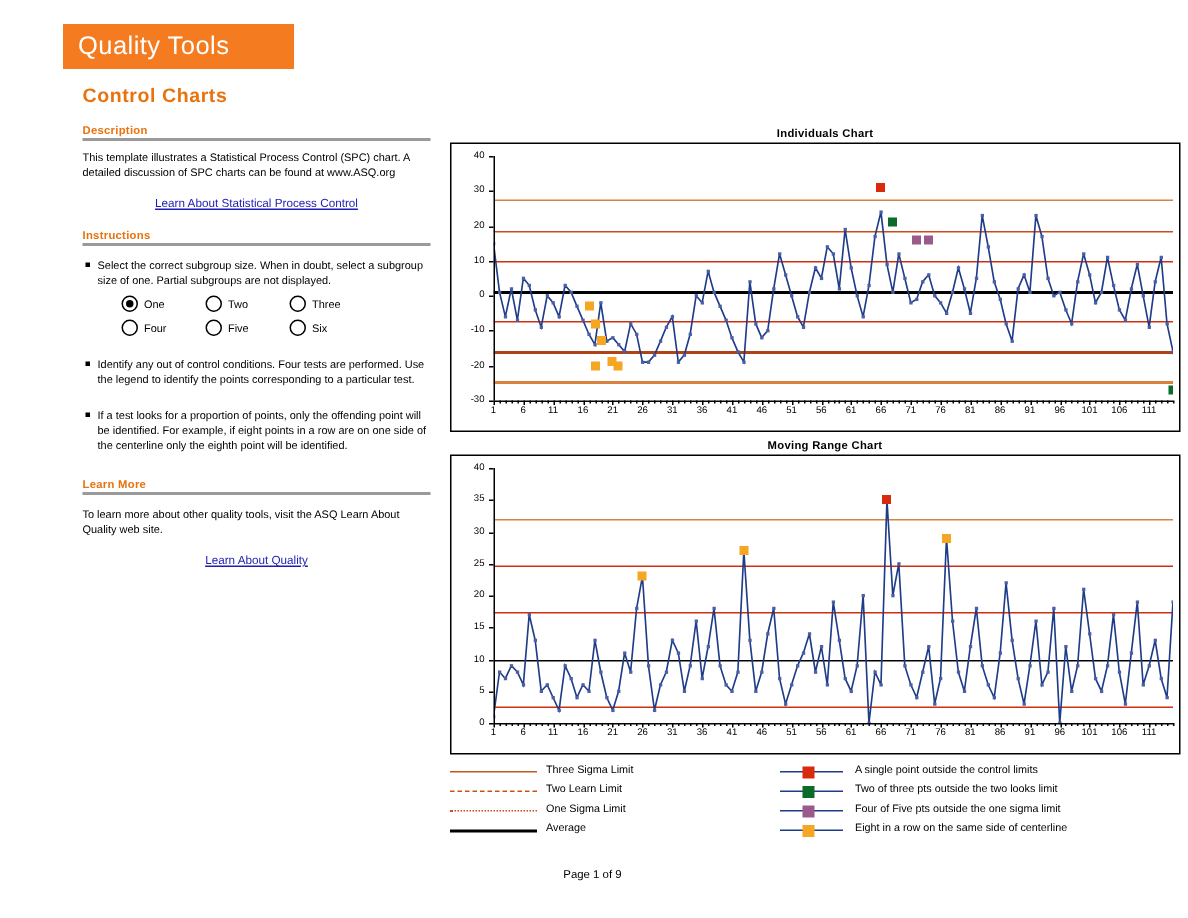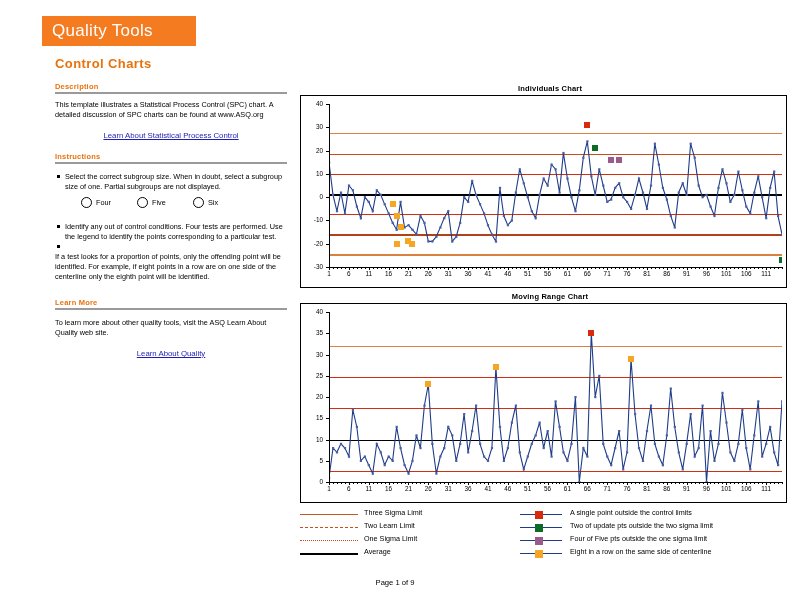--- a/index.html
+++ b/index.html
@@ -260,20 +260,34 @@
     <div class="bullet-row">
       <div class="bullet-dot">
           <i></i>
         </div>
       <div class="bullet-txt">Select the correct subgroup size. When in doubt, select a subgroup size of one.  Partial subgroups are not displayed.</div>
     </div>
 
     <div class="radio-grid">
       <div class="radio-line">
         <div class="radio-item">
+          <div class="radio-circle on"></div>
+          <div class="radio-label">One</div>
+        </div>
+        <div class="radio-item">
+          <div class="radio-circle"></div>
+          <div class="radio-label">Two</div>
+        </div>
+        <div class="radio-item">
+          <div class="radio-circle"></div>
+          <div class="radio-label">Three</div>
+        </div>
+      </div>
+      <div class="radio-line">
+        <div class="radio-item">
           <div class="radio-circle"></div>
           <div class="radio-label">Four</div>
         </div>
         <div class="radio-item">
           <div class="radio-circle"></div>
           <div class="radio-label">Five</div>
         </div>
         <div class="radio-item">
           <div class="radio-circle"></div>
           <div class="radio-label">Six</div>
@@ -282,21 +296,21 @@
     </div>
 
 
     <div class="bullet-row" style="margin-top:14px;">
       <div class="bullet-dot">
           <i></i>
         </div>
       <div class="bullet-txt">Identify any out of control conditions.  Four tests are performed.  Use the legend to identify the points corresponding to a particular test.</div>
     </div>
 
-    <div class="bullet-row" style="margin-top:0;flex-direction:column;">
+    <div class="bullet-row" style="margin-top:14px;">
       <div class="bullet-dot">
           <i></i>
         </div>
       <div class="bullet-txt">If a test looks for a proportion of points, only the offending point will be identified.  For example, if eight points in a row are on one side of the centerline only the eighth point will be identified.</div>
     </div>
 
     <div class="sec-head" style="margin-top:16px;">Learn More</div>
     <div class="sec-rule"></div>
     <div class="body-text" style="margin-top:8px;">To learn more about other quality tools, visit the ASQ Learn About Quality web site.</div>
     <a class="link">Learn About Quality</a>
@@ -929,21 +943,21 @@
             <div class="mline"></div>
             <div class="msq" style="background: rgb(217, 43, 12);"></div>
           </div>
           <div class="leg-text">A single point outside the control limits</div>
         </div>
         <div class="leg-row">
           <div class="leg-marker-wrap">
             <div class="mline"></div>
             <div class="msq" style="background: rgb(11, 107, 39);"></div>
           </div>
-          <div class="leg-text">Two of update pts outside the two sigma limit</div>
+          <div class="leg-text">Two of three pts outside the two looks limit</div>
         </div>
         <div class="leg-row">
           <div class="leg-marker-wrap">
             <div class="mline"></div>
             <div class="msq" style="background: rgb(155, 90, 140);"></div>
           </div>
           <div class="leg-text">Four of Five pts outside the one sigma limit</div>
         </div>
         <div class="leg-row">
           <div class="leg-marker-wrap">

